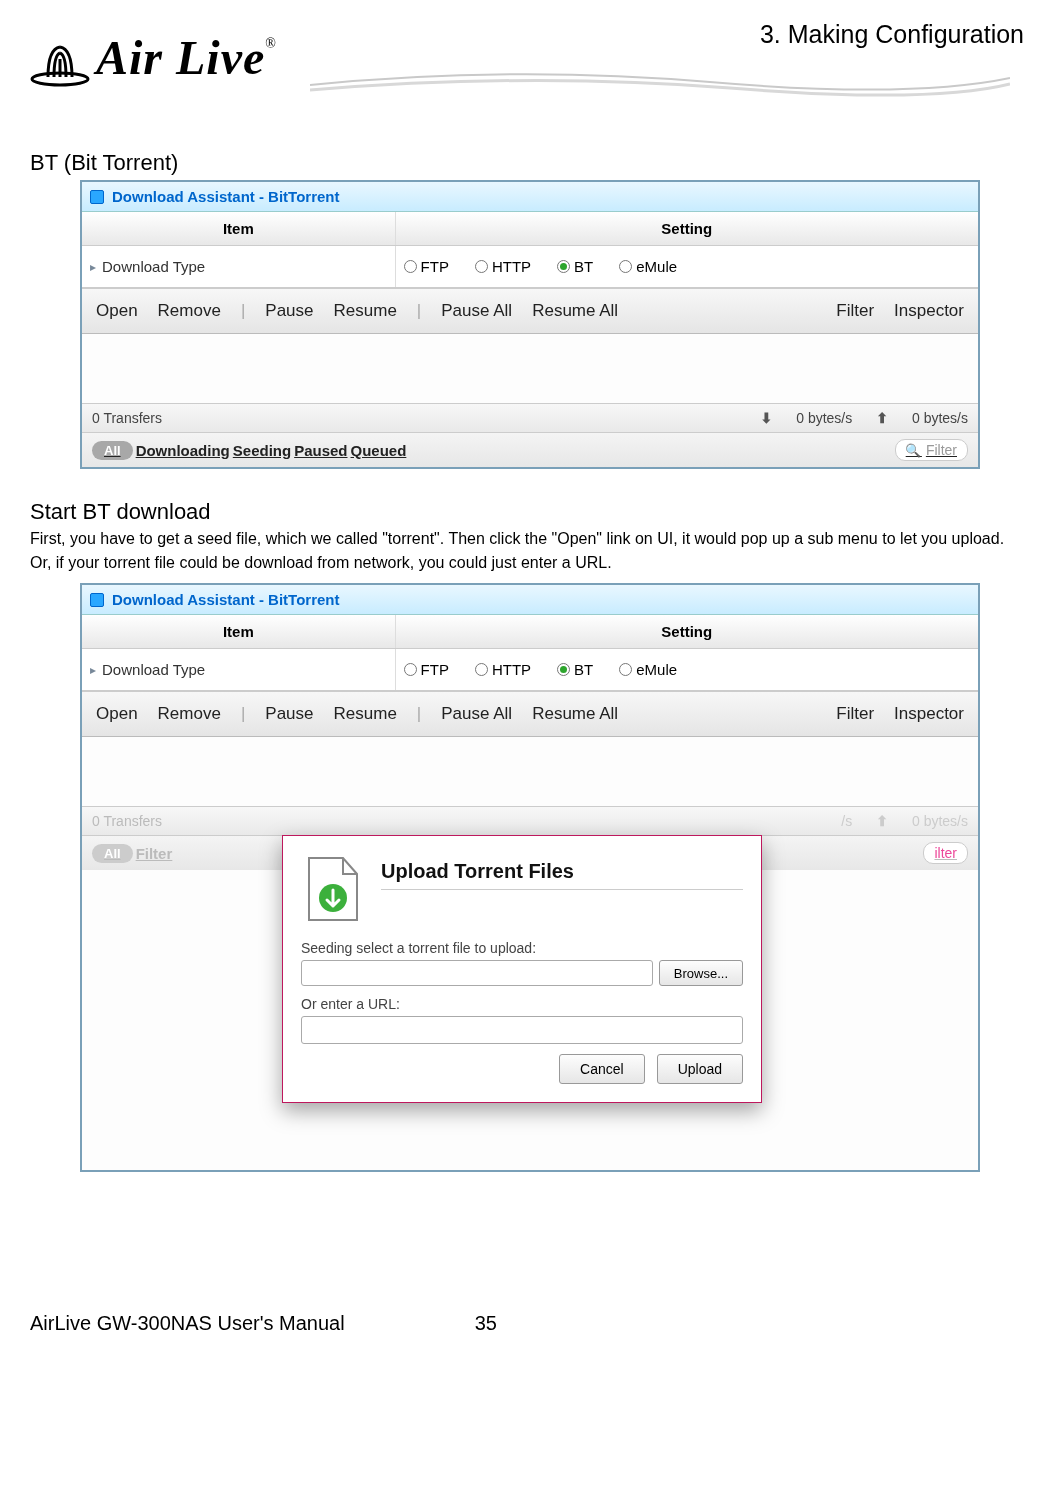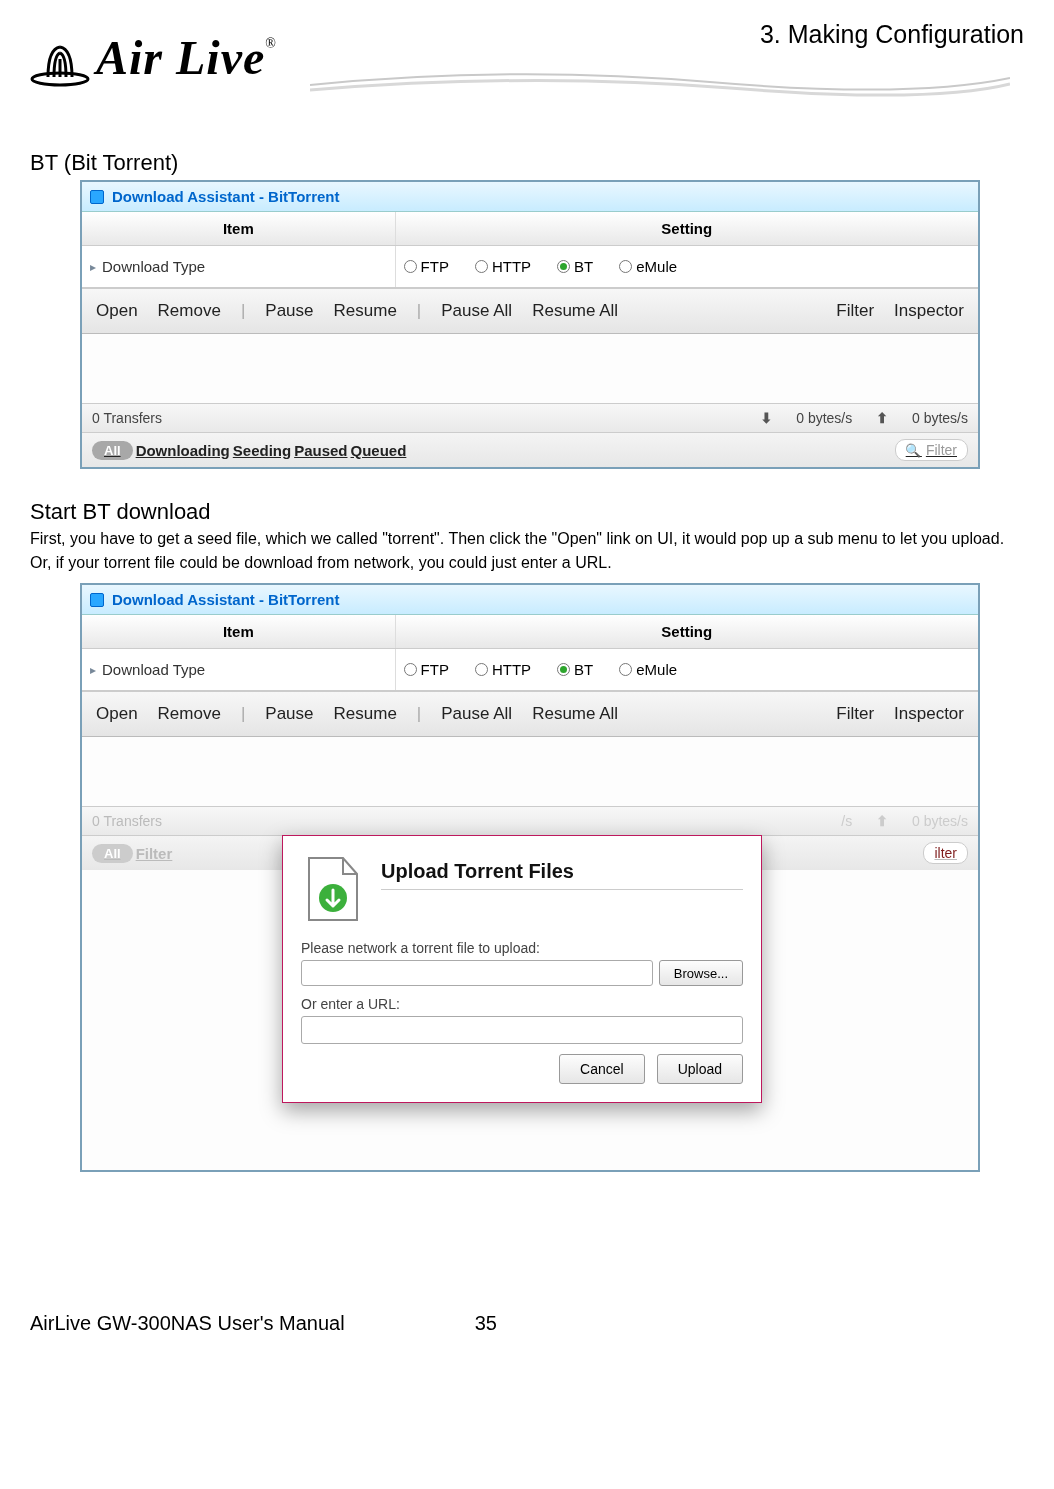--- a/index.html
+++ b/index.html
@@ -468,39 +468,39 @@
         <span>0 Transfers</span>
         <span class="spacer"></span>
         <span style="color:#ccc">/s</span>
         <span class="up-arrow" style="color:#ccc">⬆</span>
         <span style="color:#ccc">0 bytes/s</span>
       </div>
       <div class="filter-row">
         <span class="all-pill">All</span>
         <span>Filter</span>
         <span class="spacer"></span>
-        <span class="search-box" style="color:#7f1d1d">
+        <span class="search-box" style="color:#ec4899">
           <span>ilter</span>
         </span>
       </div>
     </div>
 
     <div class="transfer-area2"></div>
 
     <div class="dialog">
       <div class="dialog-head">
         <svg class="file-icon" viewBox="0 0 64 72">
           <path d="M8 4 H42 L56 20 V66 H8 Z" fill="#fff" stroke="#888" stroke-width="2"></path>
           <path d="M42 4 V20 H56" fill="none" stroke="#888" stroke-width="2"></path>
           <circle cx="32" cy="44" r="14" fill="#3cb03c"></circle>
           <path d="M32 36 V52 M26 46 L32 52 L38 46" stroke="#fff" stroke-width="3" fill="none" stroke-linecap="round" stroke-linejoin="round"></path>
         </svg>
         <div class="dialog-title">Upload Torrent Files</div>
       </div>
-      <div class="dlg-label">Please network a torrent file to upload:</div>
+      <div class="dlg-label">Seeding select a torrent file to upload:</div>
       <div class="dlg-row">
         <div class="text-input"></div>
         <button class="browse-btn">Browse...</button>
       </div>
       <div class="dlg-label">Or enter a URL:</div>
       <div class="wide-input"></div>
       <div class="dlg-buttons">
         <button class="dlg-btn">Cancel</button>
         <button class="dlg-btn">Upload</button>
       </div>

